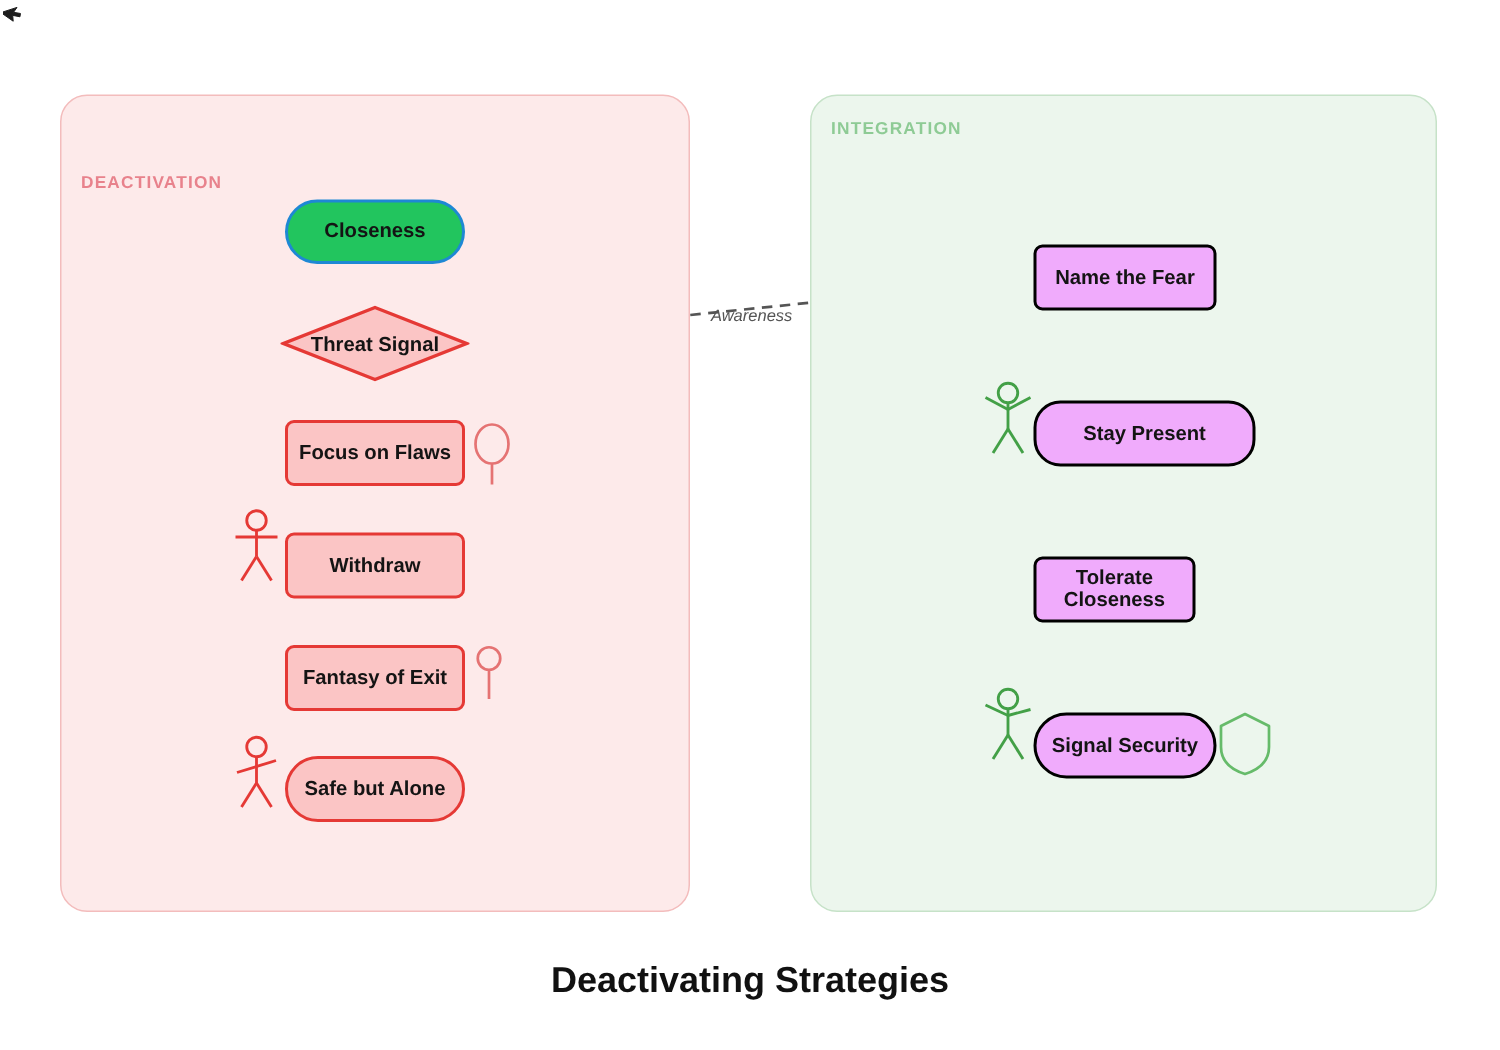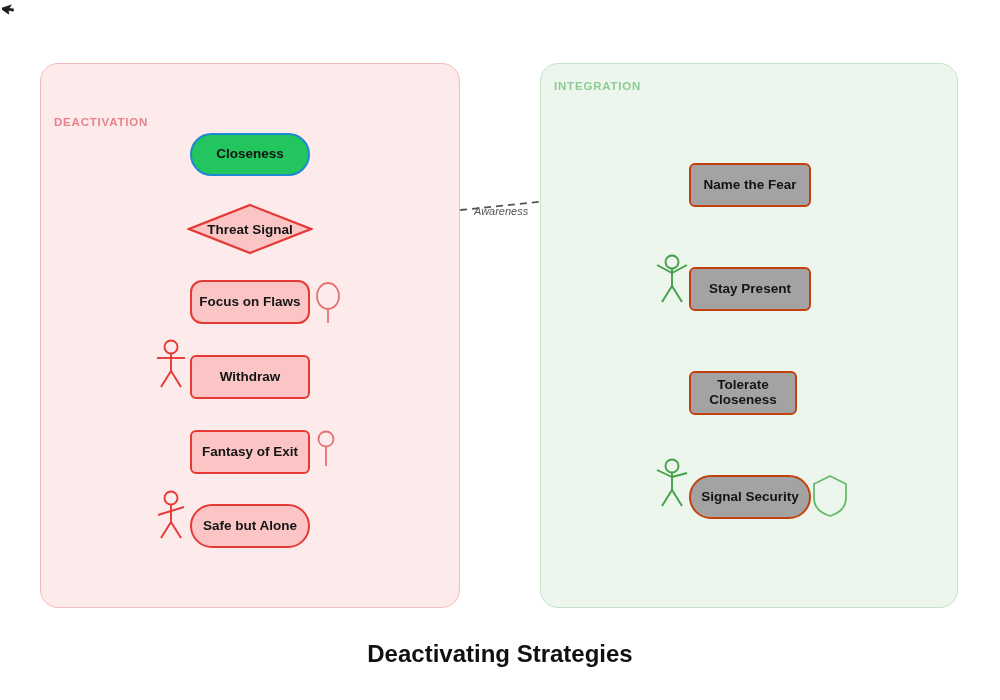--- a/index.html
+++ b/index.html
@@ -63,22 +63,22 @@
     color: #141414;
     text-align: center;
     line-height: 1.1;
     z-index: 4;
   }
   .node-red {
     background: #fbc5c5;
     border: 2px solid #e53935;
   }
   .node-green {
-    background: #a3a3a3;
-    border: 2px solid #c2410c;
+    background: #f0abfc;
+    border: 2px solid #000000;
   }
   .node-blue {
     background: #22c55e;
     border: 2px solid #1e88d4;
   }
   .shape-rect { border-radius: 6px; }
   .shape-stadium { border-radius: 999px; }
   .diamond-wrap {
     position: absolute;
     z-index: 4;
@@ -215,41 +215,41 @@
   <span>Closeness</span>
 </div>
 
 <div class="diamond-wrap" style="left:187px; top:203px; width:126px; height:52px;">
   <svg class="diamond-svg" width="126" height="52" viewBox="0 0 126 52" xmlns="http://www.w3.org/2000/svg">
     <polygon points="63,2 124,26 63,50 2,26" fill="#fbc5c5" stroke="#e53935" stroke-width="2.2"></polygon>
   </svg>
   <span class="diamond-text">Threat Signal</span>
 </div>
 
-<div class="node node-red shape-rect" style="left:190px; top:280px; width:120px; height:44px;border-radius:12px;">
+<div class="node node-red shape-rect" style="left:190px; top:280px; width:120px; height:44px;">
   <span>Focus on Flaws</span>
 </div>
 
 <div class="node node-red shape-rect" style="left:190px; top:355px; width:120px; height:44px;">
   <span>Withdraw</span>
 </div>
 
 <div class="node node-red shape-rect" style="left:190px; top:430px; width:120px; height:44px;">
   <span>Fantasy of Exit</span>
 </div>
 
 <div class="node node-red shape-stadium" style="left:190px; top:504px; width:120px; height:44px;align-items:center;">
   <span>Safe but Alone</span>
 </div>
 
 <div class="node node-green shape-rect" style="left:689px; top:163px; width:122px; height:44px;">
   <span>Name the Fear</span>
 </div>
 
-<div class="node node-green shape-rect" style="left:689px; top:267px; width:122px; height:44px;">
+<div class="node node-green shape-rect" style="left:689px; top:267px; width:148px; height:44px;border-radius:18px;">
   <span>Stay Present</span>
 </div>
 
 <div class="node node-green shape-rect" style="left:689px; top:371px; width:108px; height:44px;">
   <span>Tolerate Closeness</span>
 </div>
 
 <div class="node node-green shape-stadium" style="left:689px; top:475px; width:122px; height:44px;">
   <span>Signal Security</span>
 </div>

